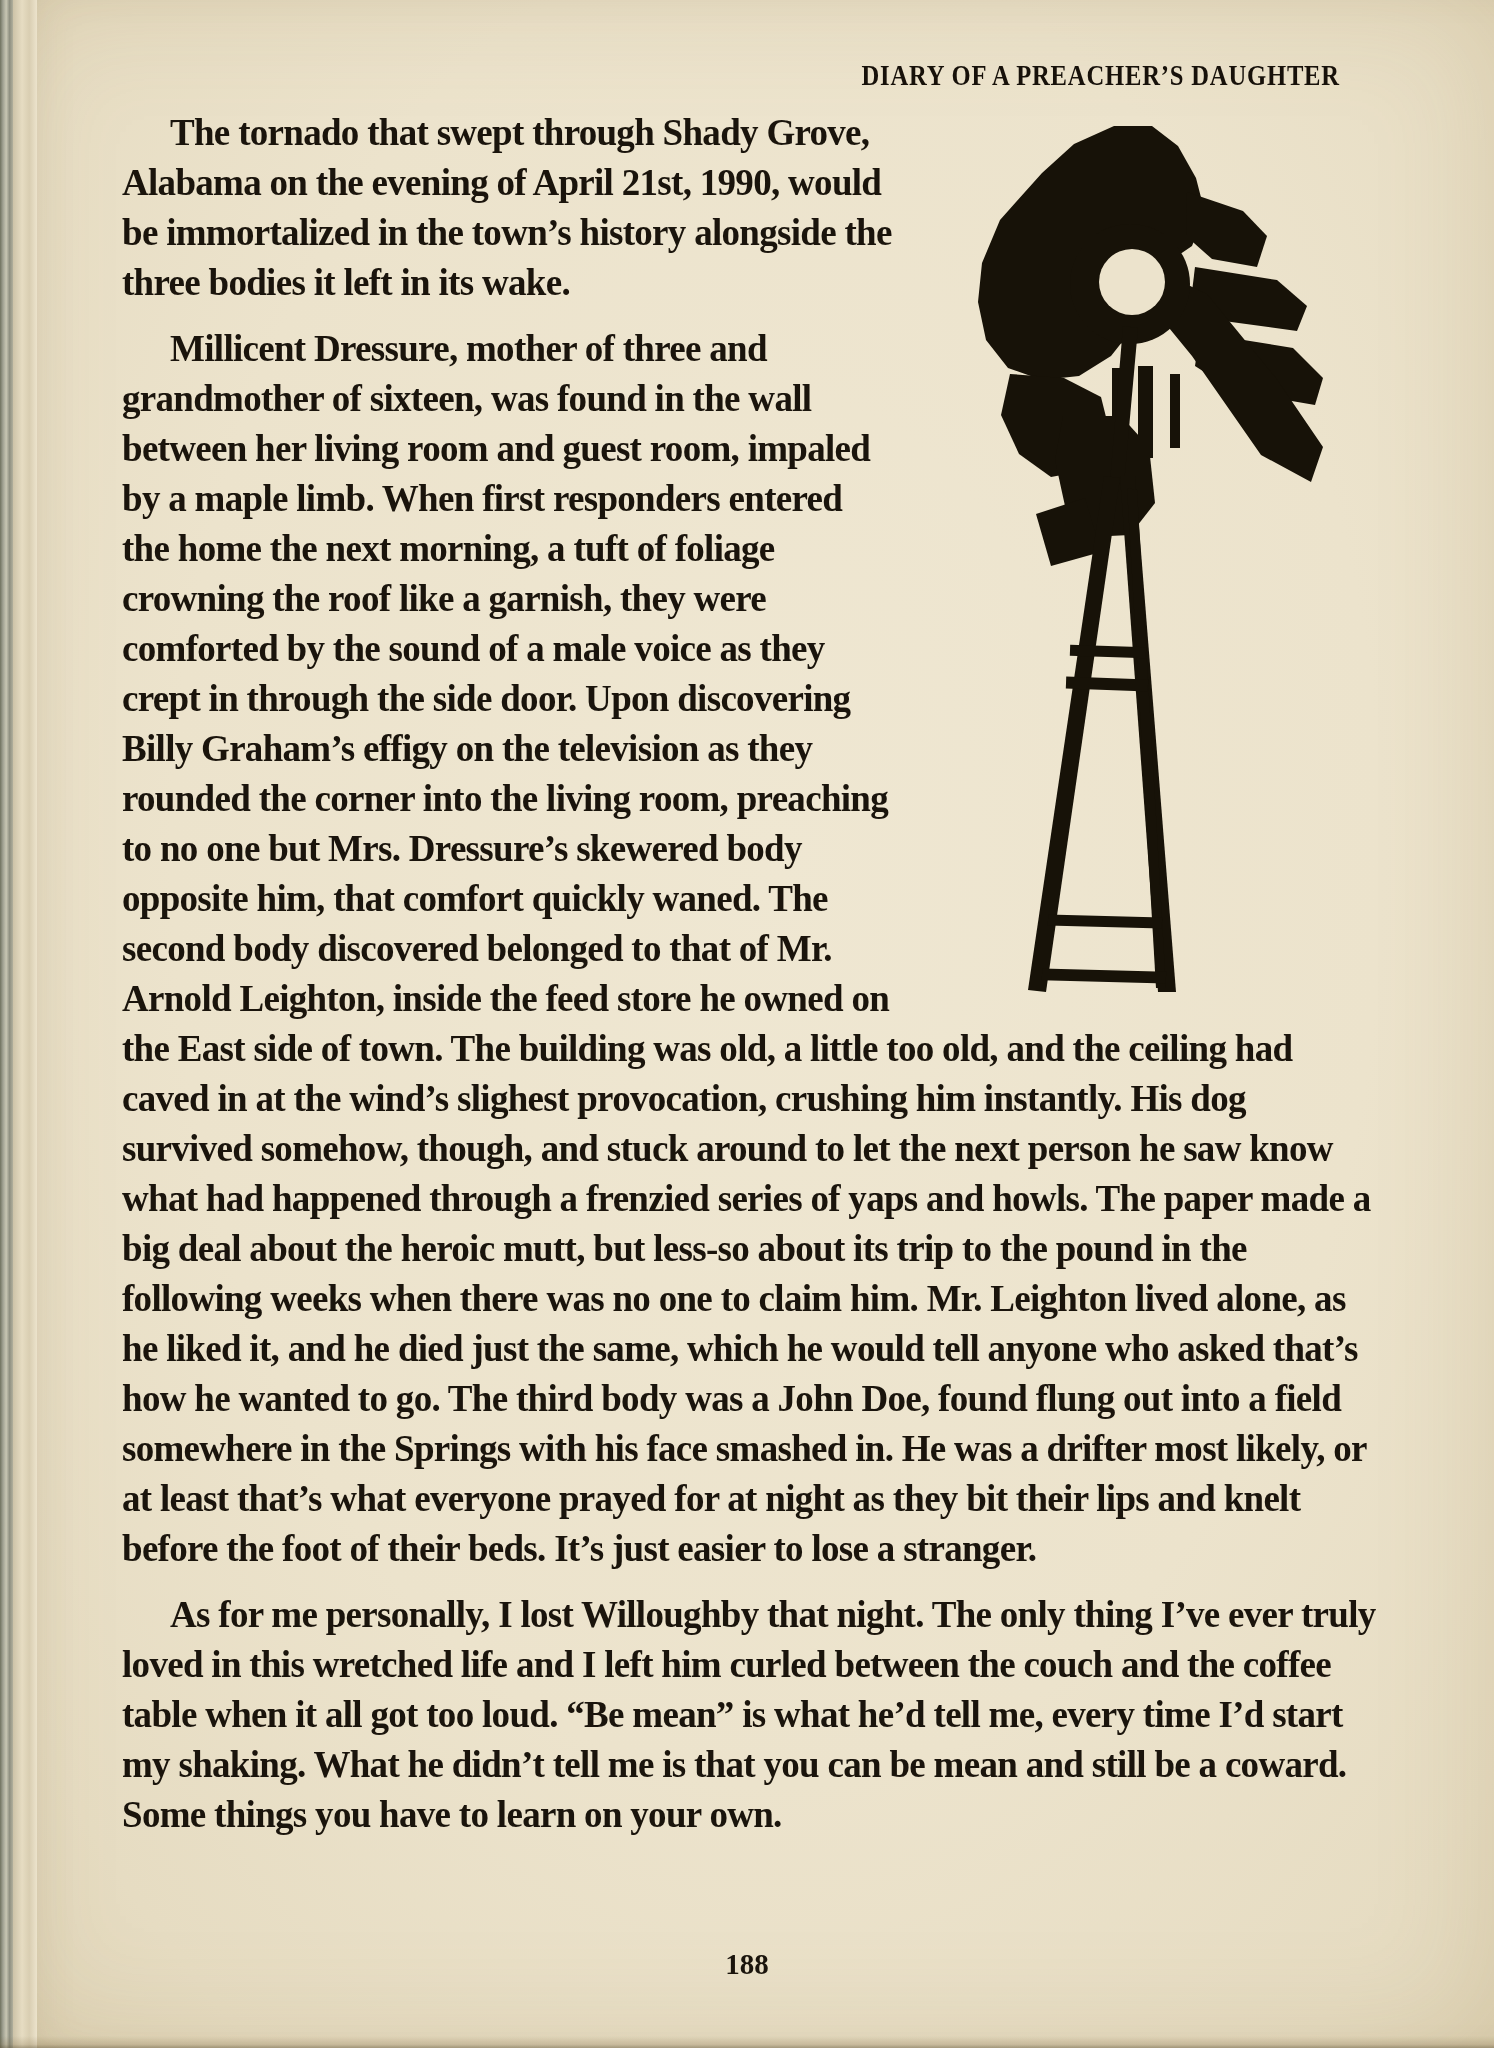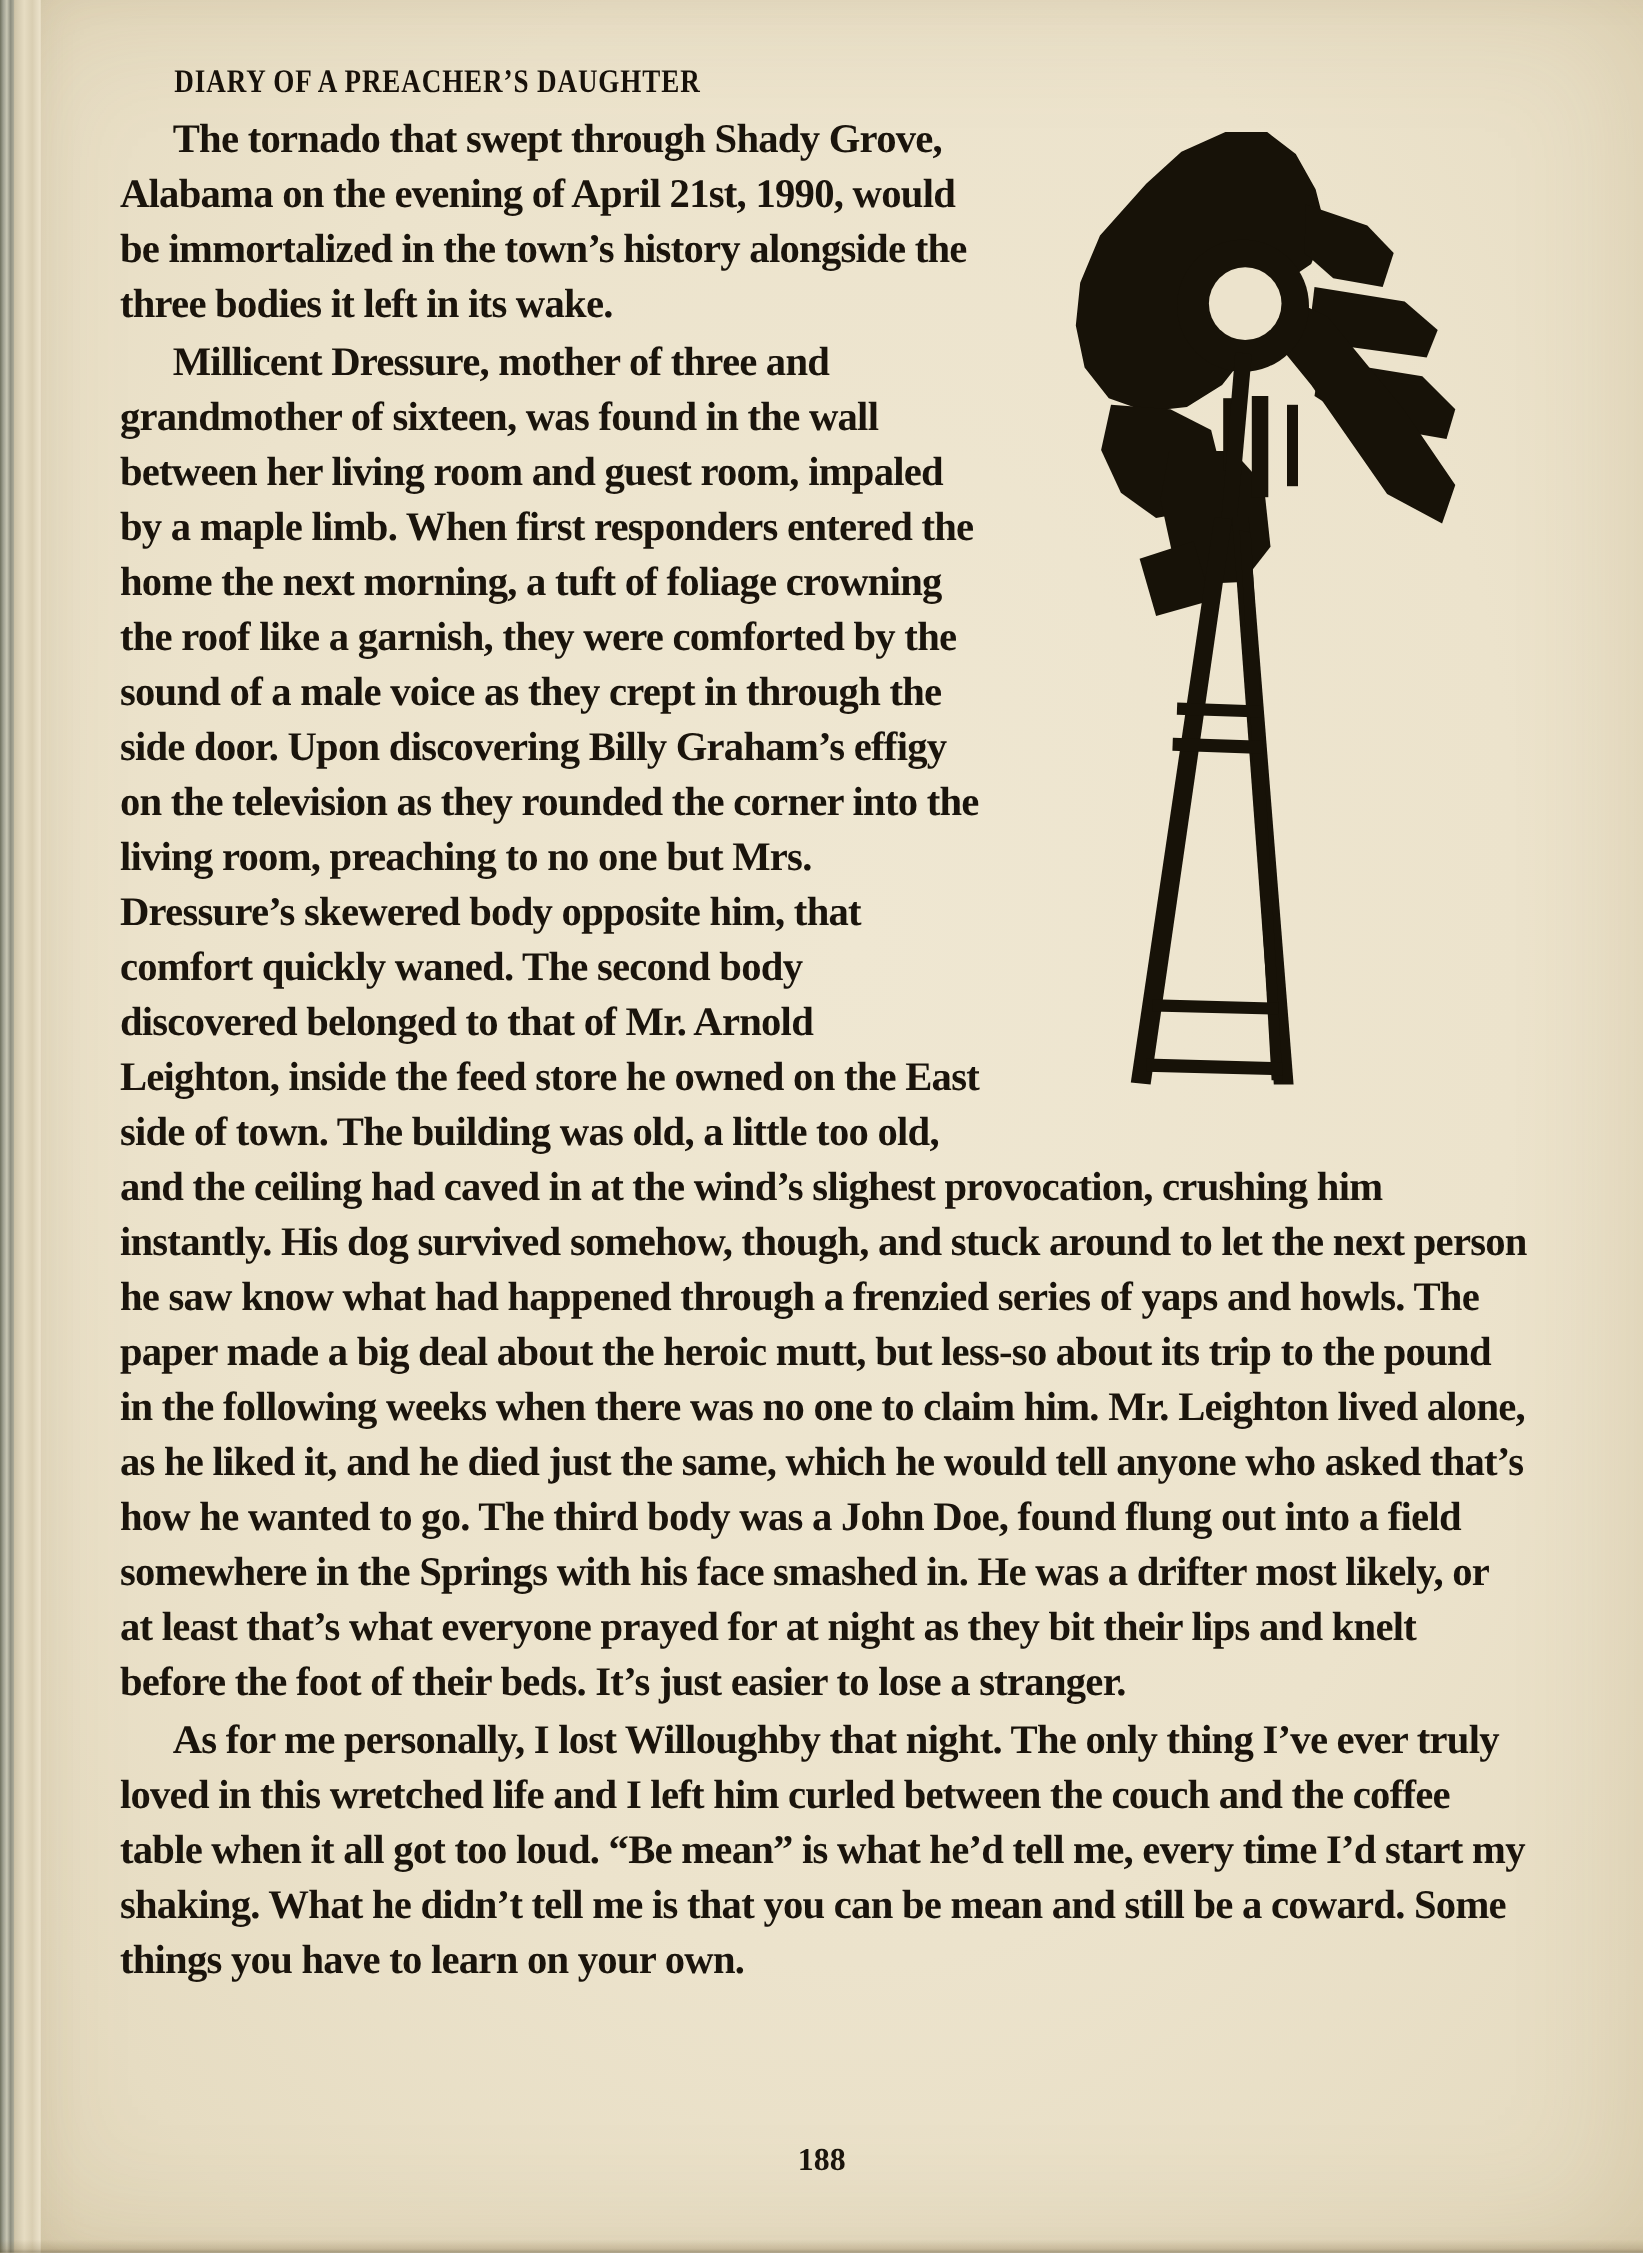--- a/index.html
+++ b/index.html
@@ -24,32 +24,32 @@
     background:linear-gradient(90deg,#cdc3a8 0%,#e6dcc2 38%,#d9ceb2 68%,#ece3cc 100%);
   }
   .bottom-edge{
     position:absolute;left:0;right:0;bottom:0;height:12px;
     background:linear-gradient(180deg,rgba(120,100,60,0) 0%,rgba(120,100,60,.22) 70%,rgba(90,78,50,.45) 100%);
   }
   .content{
     position:absolute;left:106px;top:58px;width:1286px;color:#17110a;
   }
   .header{
-    text-align:left;margin:0 0 10px 0;
+    text-align:right;margin:0 0 10px 0;
   }
   .header span{
     display:inline-block;transform:scaleX(.82);transform-origin:50% 50%;
     font-size:30px;font-weight:700;letter-spacing:1px;white-space:nowrap;color:#17110a;
   }
   .bodytext{
     font-size:37px;line-height:50px;font-weight:700;
     letter-spacing:-0.7px;color:#1a140c;
     text-rendering:optimizeLegibility;
   }
-  .bodytext p{margin:3px;text-indent:48px;}
+  .bodytext p{margin:16px;text-indent:48px;}
   .windmill{
     float:right;width:478px;height:898px;margin:2px 0 8px 22px;
     position:relative;
   }
   .windmill svg{position:absolute;right:8px;top:6px;}
   .pagenum{
     position:absolute;left:0;right:0;top:1948px;text-align:center;
     font-size:29px;font-weight:700;color:#1a140c;letter-spacing:0;
   }
 </style>

